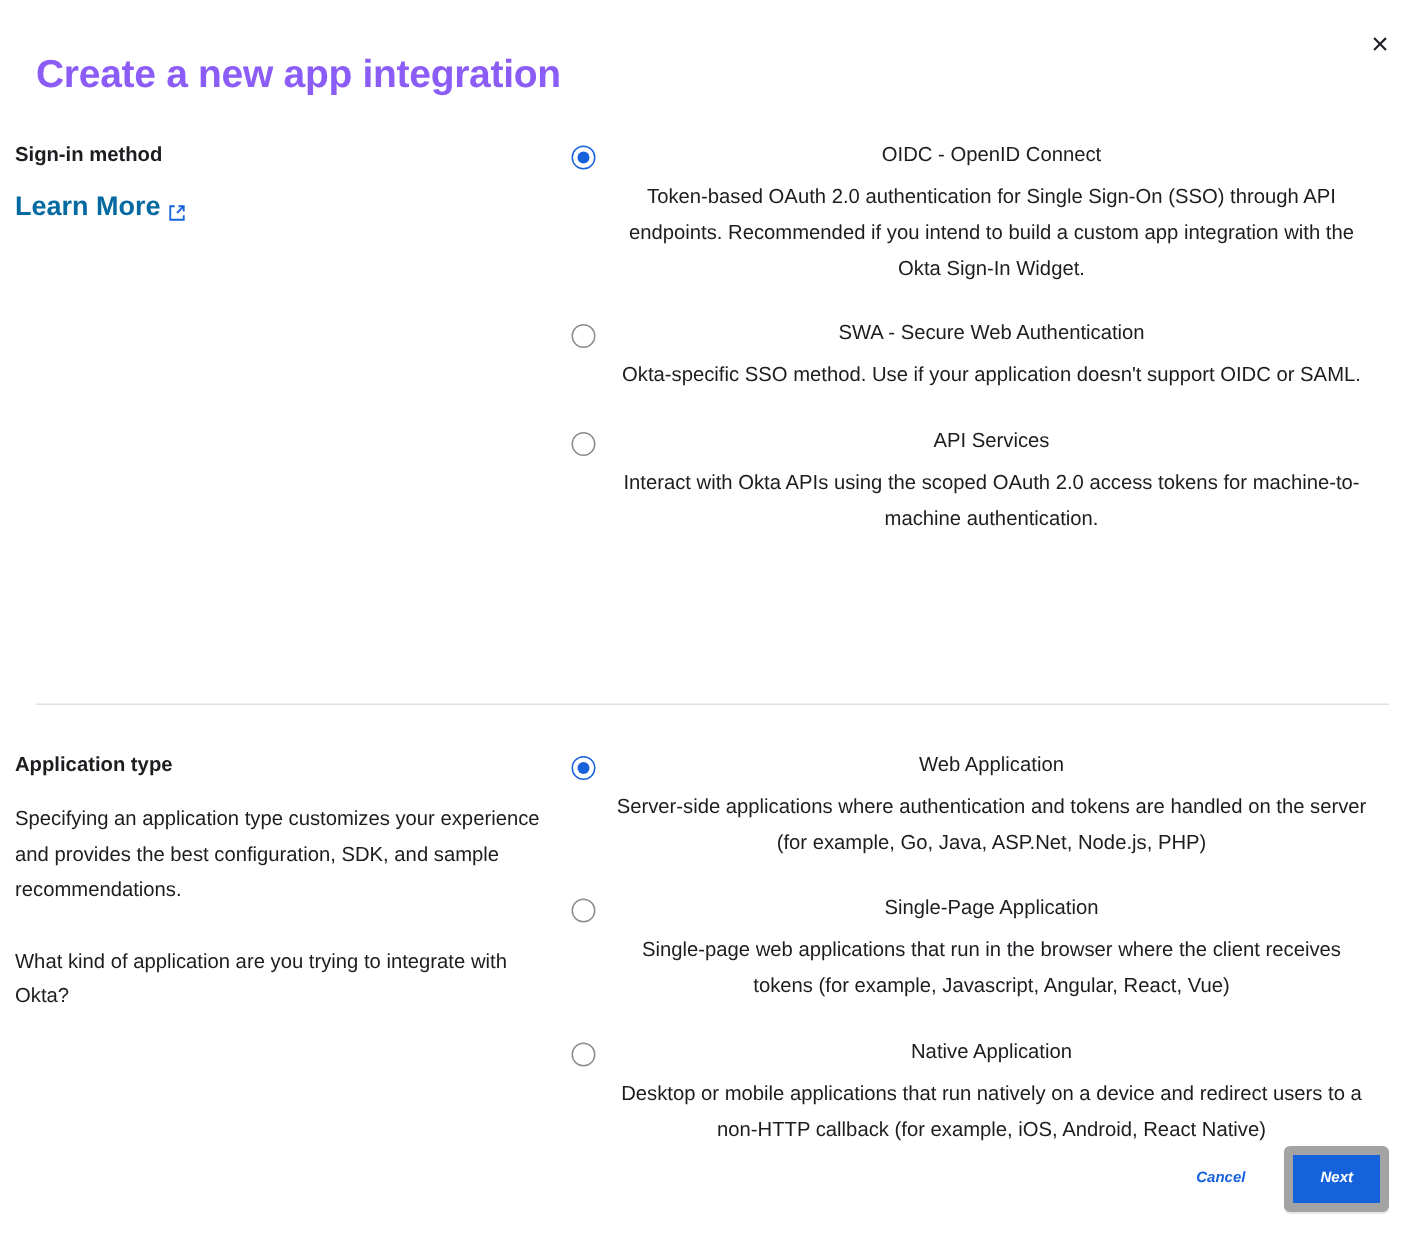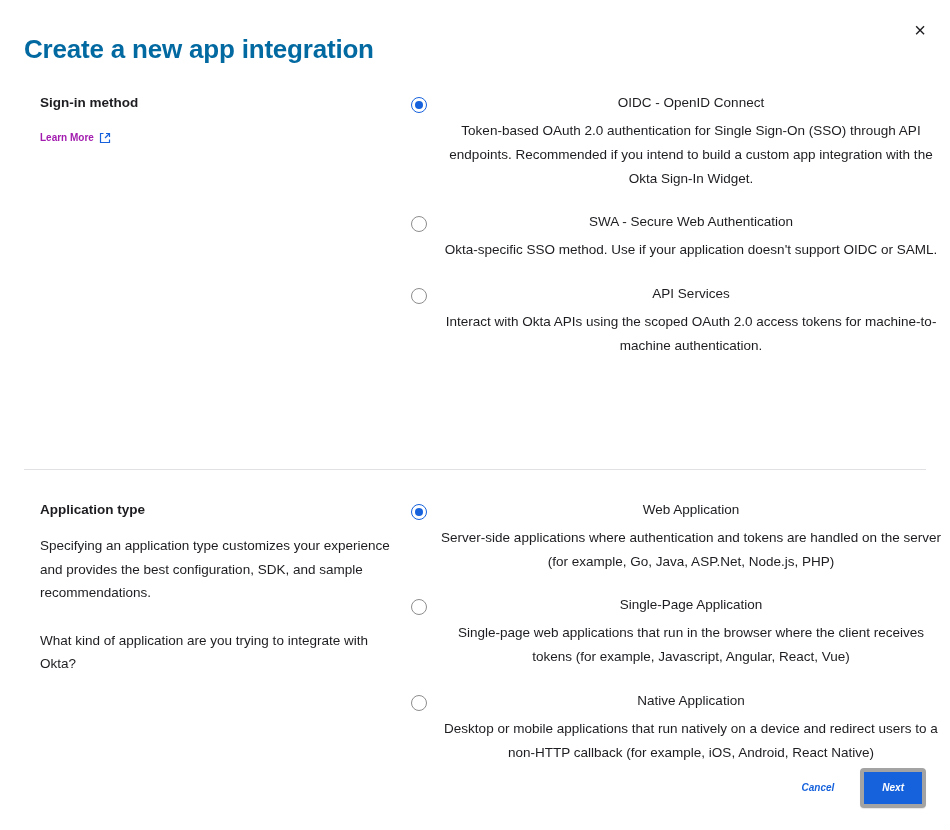--- a/index.html
+++ b/index.html
@@ -41,27 +41,27 @@
     padding: 0;
   }
 
   .dialog-title {
     position: absolute;
     top: 34px;
     left: 24px;
     font-size: 26px;
     font-weight: bold;
     letter-spacing: -0.2px;
-    color: #0369a1;
+    color: #8b5cf6;
     margin: 0;
   }
 
   .section {
     position: absolute;
-    left: 40px;
+    left: 10px;
     width: 902px;
     display: flex;
   }
 
   .section-left {
     width: 371px;
     flex: 0 0 371px;
     padding-right: 20px;
   }
 
@@ -71,22 +71,22 @@
 
   .section-label {
     font-size: 13.5px;
     font-weight: bold;
     color: #1d1d21;
     margin: 0 0 14px 0;
     line-height: 1.4;
   }
 
   .learn-more {
-    font-size: 10px;
-    color: #a21caf;
+    font-size: 18px;
+    color: #0369a1;
     text-decoration: none;
     font-weight: bold;
     display: inline-flex;
     align-items: center;
     gap: 5px;
     cursor: pointer;
   }
   .ext-icon {
     display: inline-block;
     width: 12px;
@@ -184,21 +184,21 @@
     line-height: 1.2;
     font-style: italic;
   }
   .btn-cancel {
     background: transparent;
     border: none;
     color: #1662dd;
   }
   .btn-next {
     background: #1662dd;
-    border: 4px solid #a3a3a3;
+    border: 6px solid #a3a3a3;
     color: #ffffff;
     min-width: 65px;
     box-shadow: 0 1px 1px rgba(0,0,0,0.10);
   }
 </style>
 </head>
 <body>
 
 <div class="dialog">
 

